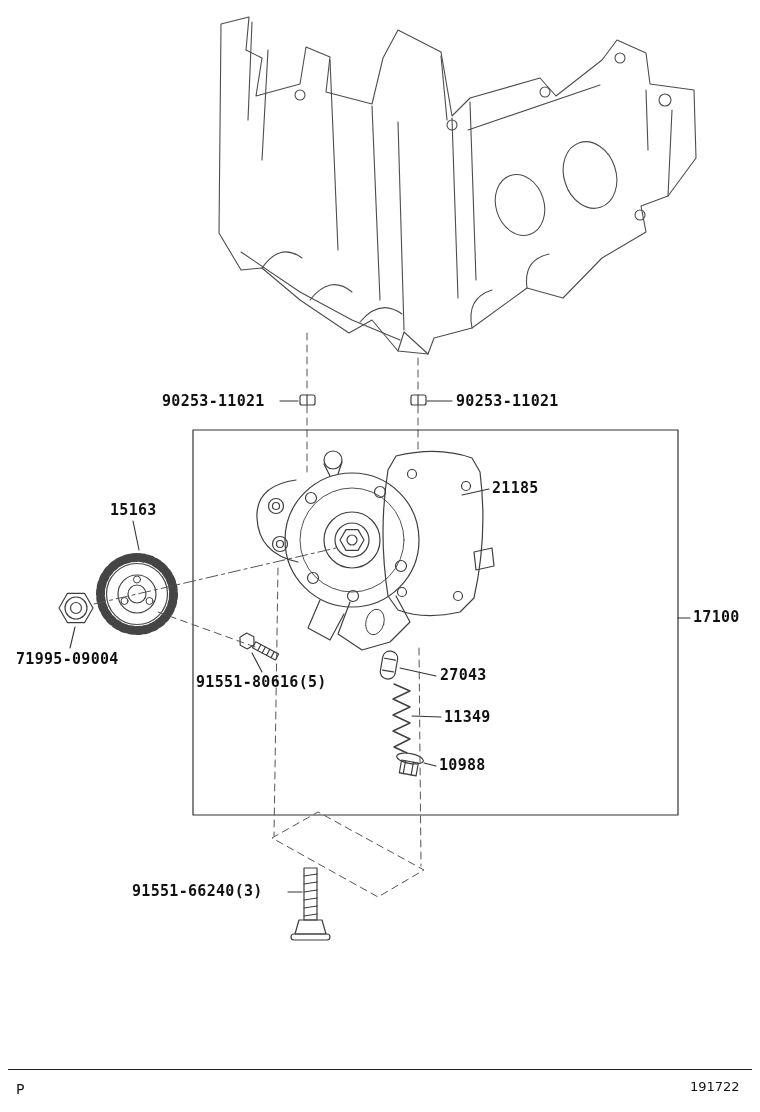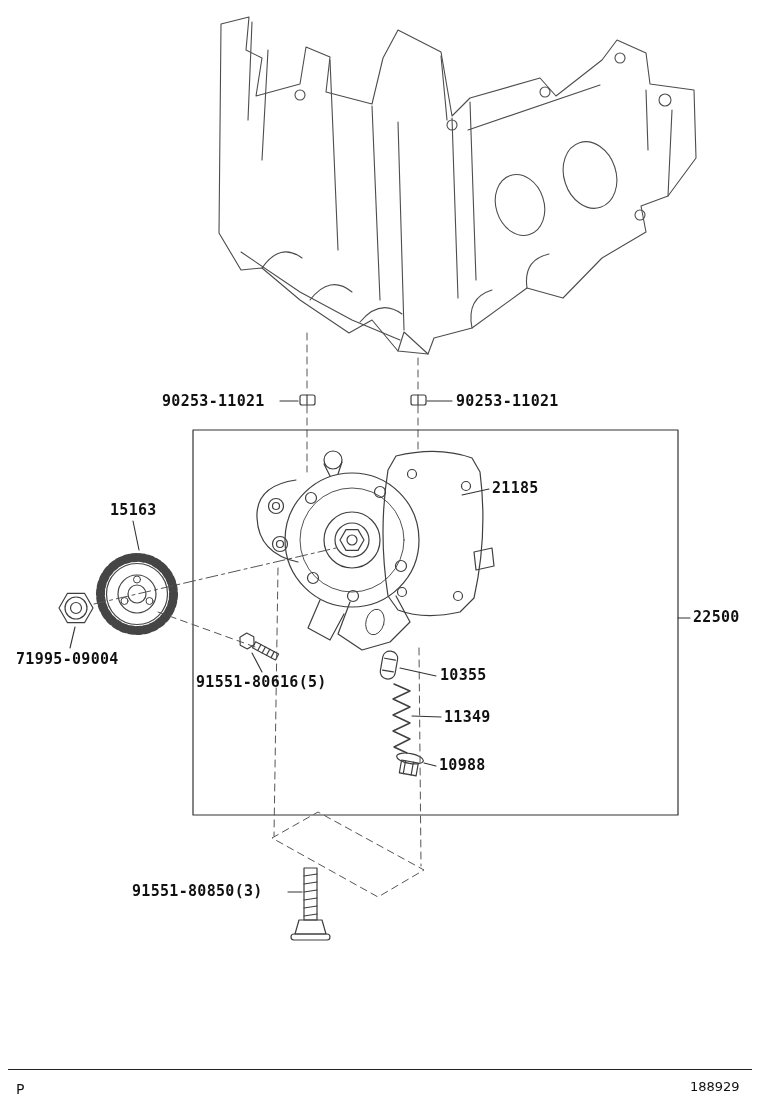--- a/index.html
+++ b/index.html
@@ -171,26 +171,26 @@
       <path d="M436,676 L400,668"></path>
       <path d="M441,717 L412,716"></path>
       <path d="M436,766 L424,763"></path>
       <path d="M288,892 L302,892"></path>
     </g>
   </svg>
 
   <div class="lbl" style="left:162px;top:393px">90253-11021</div>
   <div class="lbl" style="left:456px;top:393px">90253-11021</div>
   <div class="lbl" style="left:492px;top:480px">21185</div>
-  <div class="lbl" style="left:693px;top:609px">22500</div>
+  <div class="lbl" style="left:693px;top:609px">17100</div>
   <div class="lbl" style="left:110px;top:502px">15163</div>
   <div class="lbl" style="left:16px;top:651px">71995-09004</div>
   <div class="lbl" style="left:196px;top:674px">91551-80616(5)</div>
-  <div class="lbl" style="left:440px;top:667px">10355</div>
+  <div class="lbl" style="left:440px;top:667px">27043</div>
   <div class="lbl" style="left:444px;top:709px">11349</div>
   <div class="lbl" style="left:439px;top:757px">10988</div>
-  <div class="lbl" style="left:132px;top:883px">91551-80850(3)</div>
+  <div class="lbl" style="left:132px;top:883px">91551-66240(3)</div>
 
   <div class="rule"></div>
   <div class="footer-text" style="left:16px;top:1081px">P</div>
-  <div class="footer-text" style="left:690px;top:1079px;font-size:13px">188929</div>
+  <div class="footer-text" style="left:690px;top:1079px;font-size:13px">191722</div>
 
 </div>
 
 </body></html>

